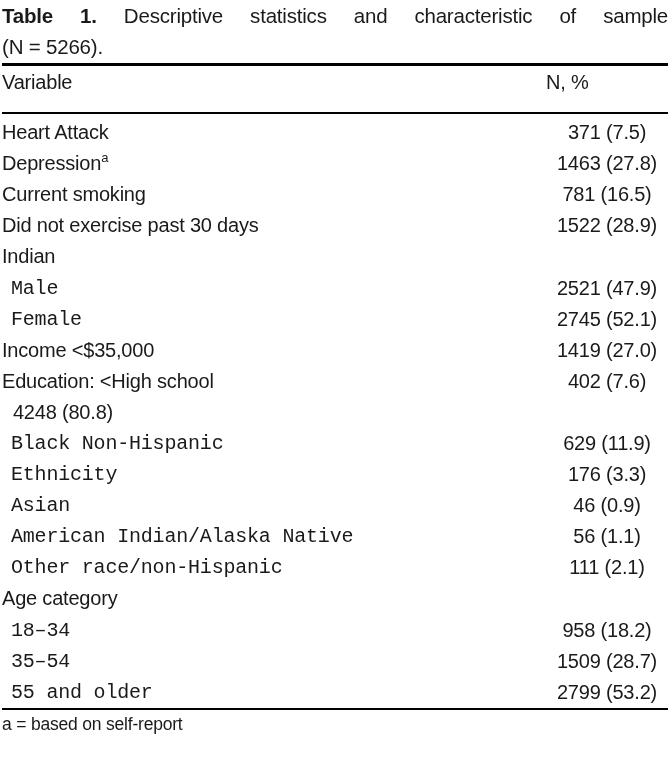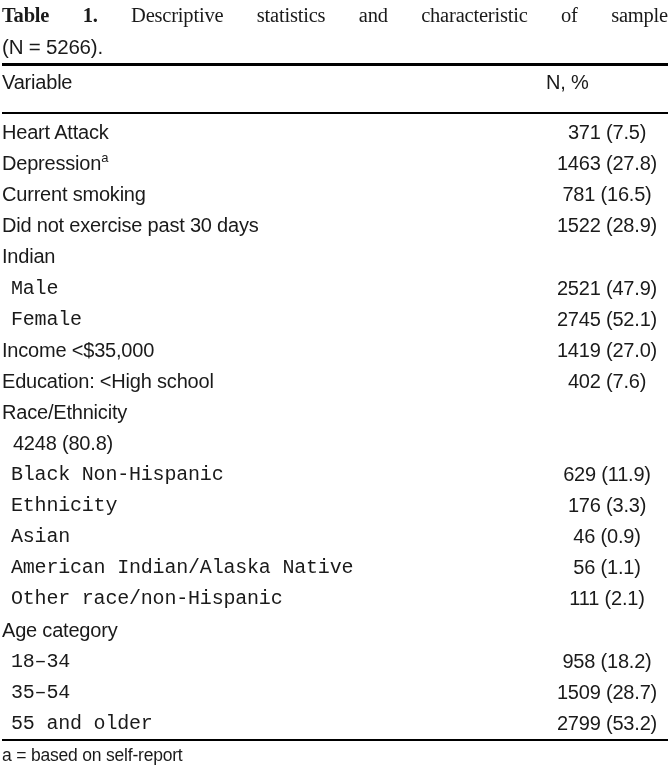--- a/index.html
+++ b/index.html
@@ -17,21 +17,20 @@
     overflow: hidden;
   }
   .title {
     font-size: 20.5px;
     line-height: 31px;
     letter-spacing: -0.2px;
   }
   .title-line1 {
     text-align: justify;
     text-align-last: justify;
-    font-family: Liberation Serif, serif;
   }
   .bold { font-weight: bold; }
   .rule-top   { border-top: 3px solid #000; margin-top: 1px; }
   .rule-mid   { border-top: 2px solid #000; }
   .rule-bottom{ border-top: 2px solid #000; }
   .header-row {
     display: flex;
     align-items: center;
     height: 46px;
     padding-bottom: 13px;
@@ -117,24 +116,20 @@
     <div class="row">
       <div class="cell-label">Income &lt;$35,000</div>
       <div class="cell-value">1419 (27.0)</div>
     </div>
 
     <div class="row">
       <div class="cell-label">Education: &lt;High school</div>
       <div class="cell-value">402 (7.6)</div>
     </div>
 
-    <div class="row">
-      <div class="cell-label">Race/Ethnicity</div>
-      <div class="cell-value"></div>
-    </div>
 
     <div class="row indent">
       <div class="cell-value">4248 (80.8)</div>
     </div>
 
     <div class="row indent">
       <div class="cell-label">Black Non-Hispanic</div>
       <div class="cell-value">629 (11.9)</div>
     </div>
 

